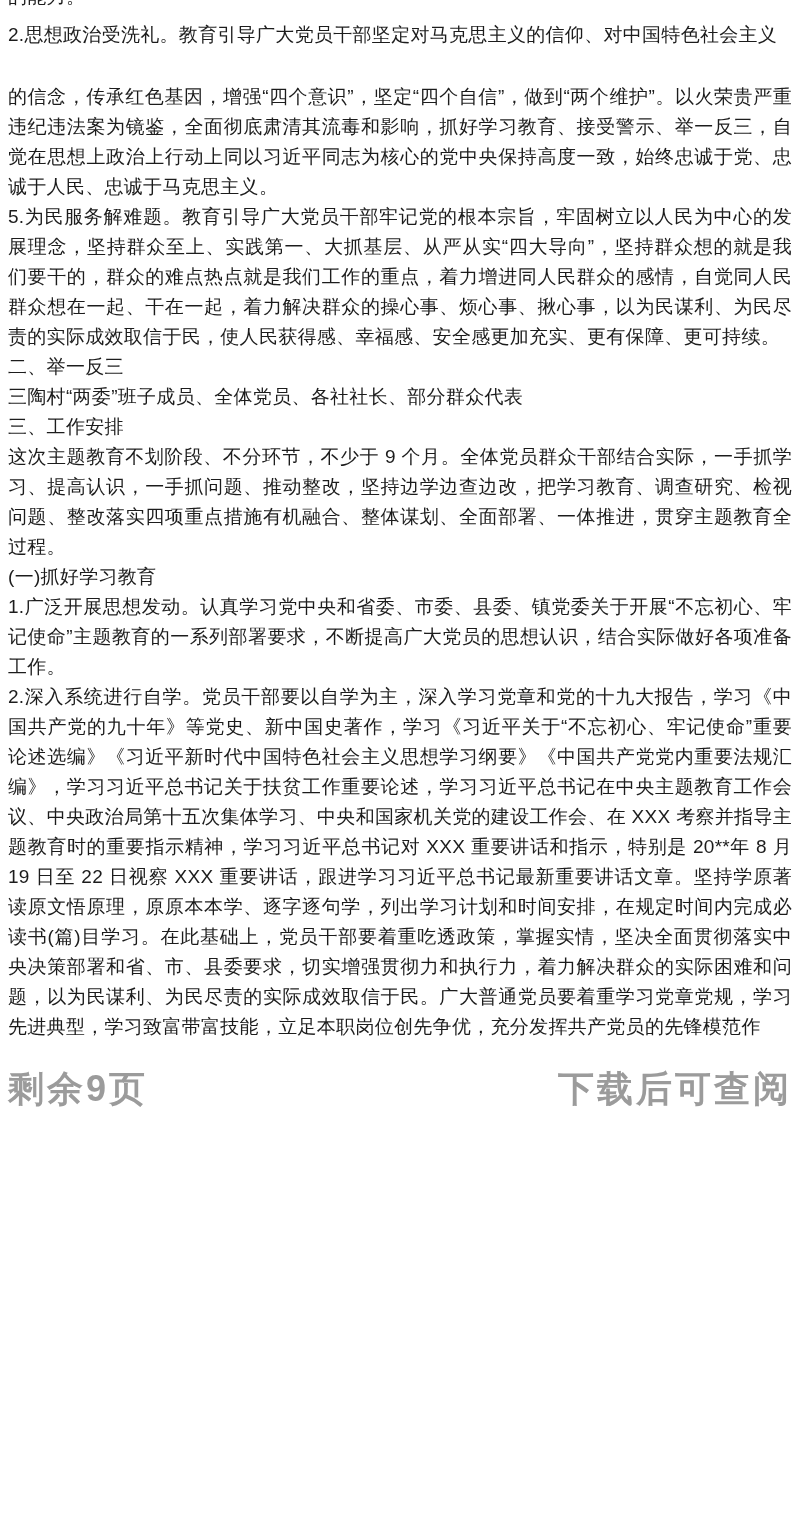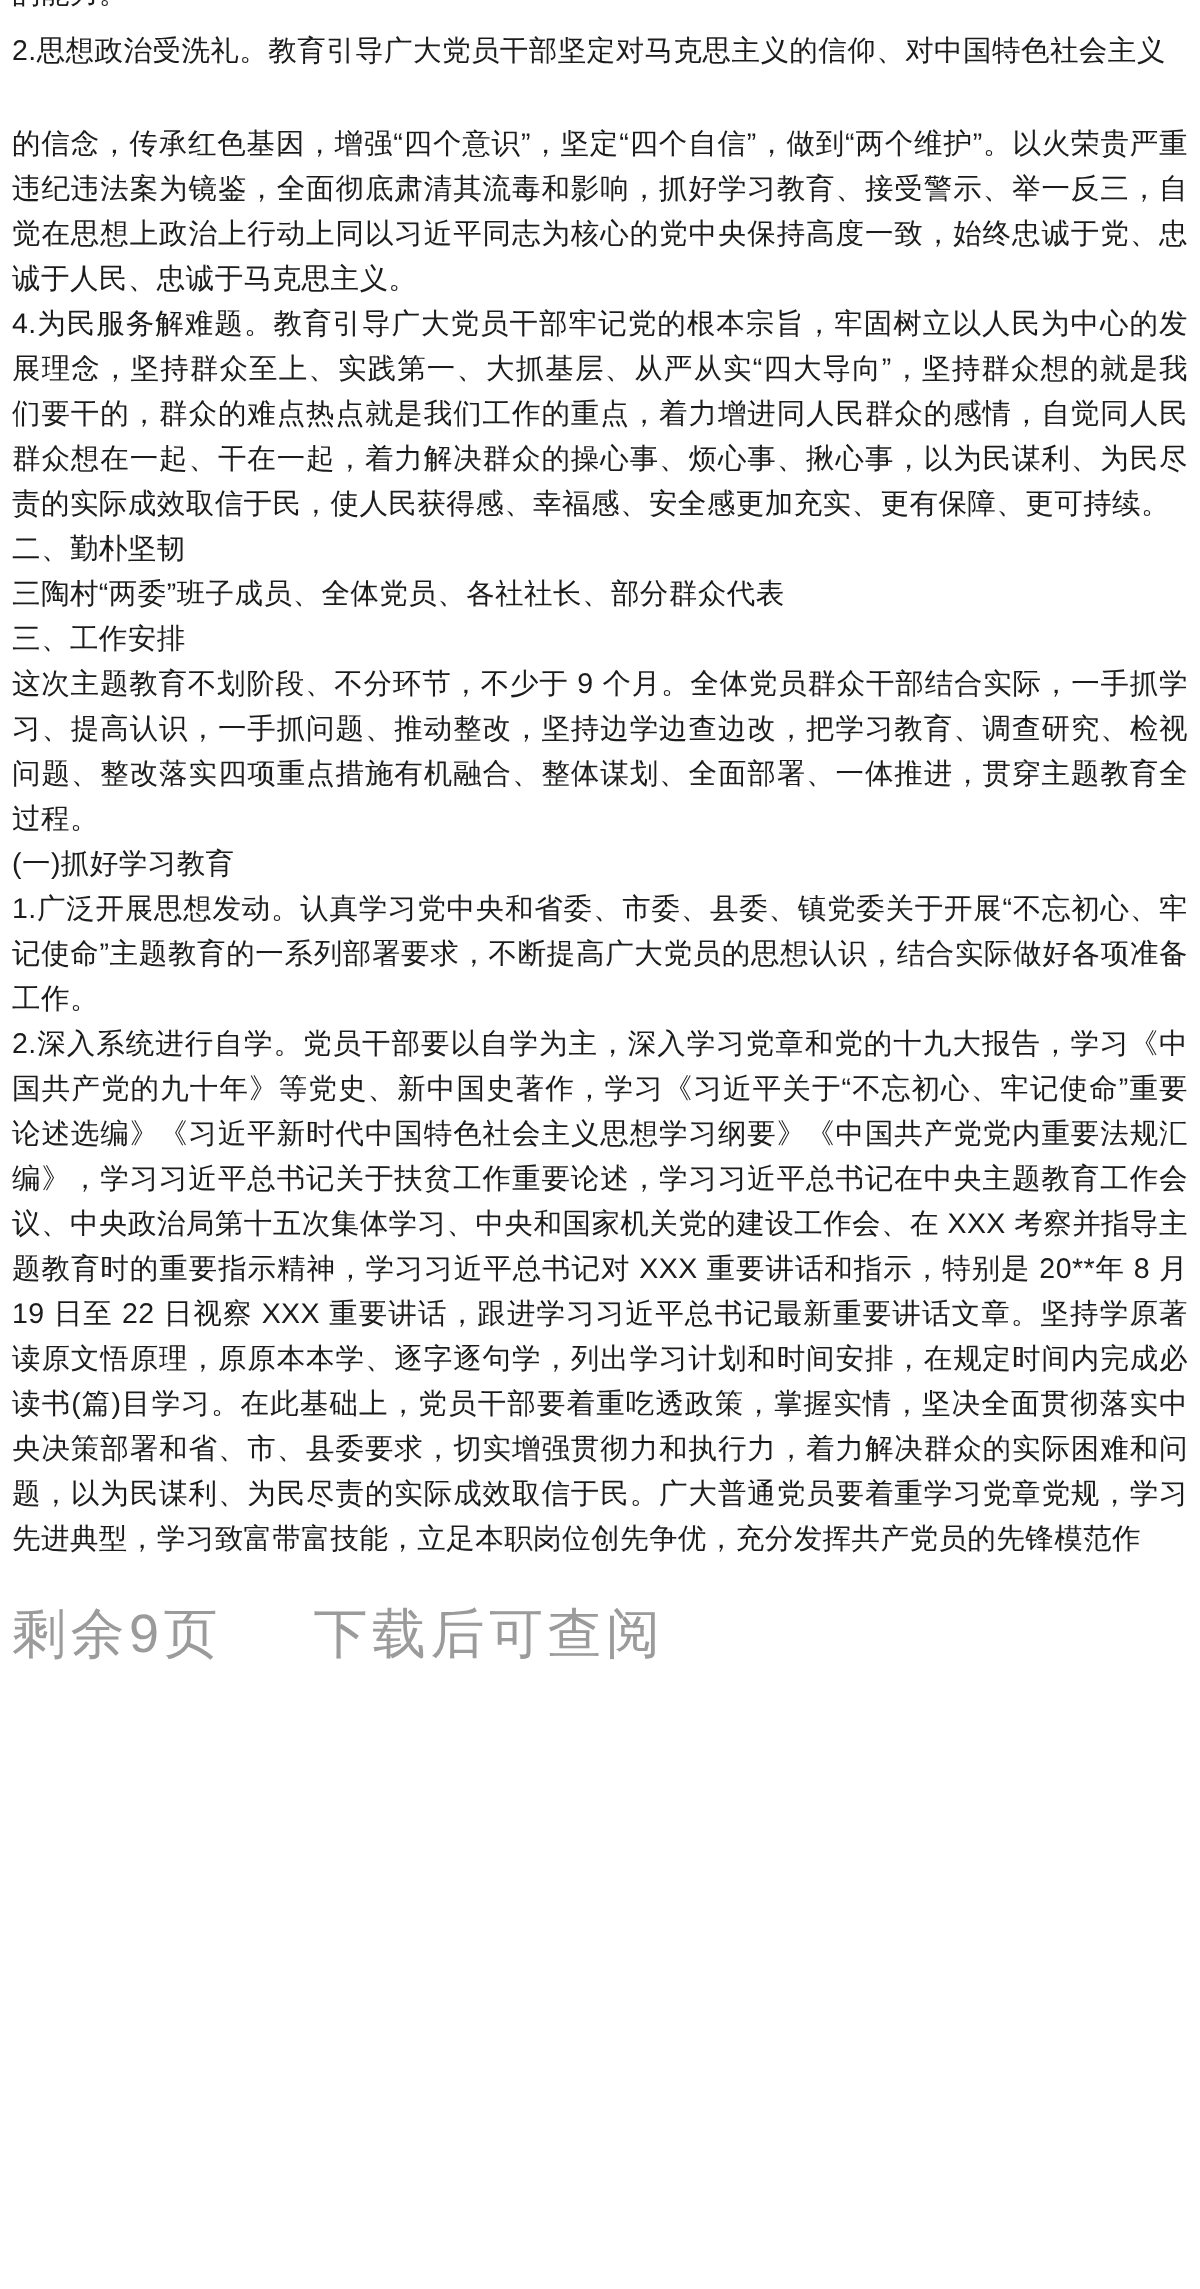--- a/index.html
+++ b/index.html
@@ -34,46 +34,46 @@
   .para {
     text-align: justify;
     text-justify: inter-ideograph;
   }
   .spacer {
     height: 32px;
   }
   .footer {
     margin-top: 32px;
     display: flex;
-    justify-content: flex-start;
+    justify-content: space-between;
     align-items: center;
-    gap: 61px;
+    gap: 46px;
     font-size: 36px;
-    font-weight: normal;
+    font-weight: bold;
     color: #9b9b9b;
     letter-spacing: 3px;
     font-family: "Liberation Sans", "DejaVu Sans", sans-serif;
   }
 </style>
 </head>
 <body style="background: rgb(255, 255, 255);">
 
 <div class="doc" style="color: rgb(28, 28, 28);">
 
   <div class="clip-top">
     <div class="inner para">的能力。</div>
   </div>
 
   <div class="body-text">
 
   <div class="para">2.思想政治受洗礼。教育引导广大党员干部坚定对马克思主义的信仰、对中国特色社会主义</div>
       <div class="spacer"></div>
       <div class="para">的信念，传承红色基因，增强“四个意识”，坚定“四个自信”，做到“两个维护”。以火荣贵严重违纪违法案为镜鉴，全面彻底肃清其流毒和影响，抓好学习教育、接受警示、举一反三，自觉在思想上政治上行动上同以习近平同志为核心的党中央保持高度一致，始终忠诚于党、忠诚于人民、忠诚于马克思主义。</div>
-      <div class="para">4.为民服务解难题。教育引导广大党员干部牢记党的根本宗旨，牢固树立以人民为中心的发展理念，坚持群众至上、实践第一、大抓基层、从严从实“四大导向”，坚持群众想的就是我们要干的，群众的难点热点就是我们工作的重点，着力增进同人民群众的感情，自觉同人民群众想在一起、干在一起，着力解决群众的操心事、烦心事、揪心事，以为民谋利、为民尽责的实际成效取信于民，使人民获得感、幸福感、安全感更加充实、更有保障、更可持续。</div>
-      <div class="para">二、勤朴坚韧</div>
+      <div class="para">5.为民服务解难题。教育引导广大党员干部牢记党的根本宗旨，牢固树立以人民为中心的发展理念，坚持群众至上、实践第一、大抓基层、从严从实“四大导向”，坚持群众想的就是我们要干的，群众的难点热点就是我们工作的重点，着力增进同人民群众的感情，自觉同人民群众想在一起、干在一起，着力解决群众的操心事、烦心事、揪心事，以为民谋利、为民尽责的实际成效取信于民，使人民获得感、幸福感、安全感更加充实、更有保障、更可持续。</div>
+      <div class="para">二、举一反三</div>
       <div class="para">三陶村“两委”班子成员、全体党员、各社社长、部分群众代表</div>
       <div class="para">三、工作安排</div>
       <div class="para">这次主题教育不划阶段、不分环节，不少于 9 个月。全体党员群众干部结合实际，一手抓学习、提高认识，一手抓问题、推动整改，坚持边学边查边改，把学习教育、调查研究、检视问题、整改落实四项重点措施有机融合、整体谋划、全面部署、一体推进，贯穿主题教育全过程。</div>
       <div class="para">(一)抓好学习教育</div>
       <div class="para">1.广泛开展思想发动。认真学习党中央和省委、市委、县委、镇党委关于开展“不忘初心、牢记使命”主题教育的一系列部署要求，不断提高广大党员的思想认识，结合实际做好各项准备工作。</div>
       <div class="para">2.深入系统进行自学。党员干部要以自学为主，深入学习党章和党的十九大报告，学习《中国共产党的九十年》等党史、新中国史著作，学习《习近平关于“不忘初心、牢记使命”重要论述选编》《习近平新时代中国特色社会主义思想学习纲要》《中国共产党党内重要法规汇编》，学习习近平总书记关于扶贫工作重要论述，学习习近平总书记在中央主题教育工作会议、中央政治局第十五次集体学习、中央和国家机关党的建设工作会、在 XXX 考察并指导主题教育时的重要指示精神，学习习近平总书记对 XXX 重要讲话和指示，特别是 20**年 8 月 19 日至 22 日视察 XXX 重要讲话，跟进学习习近平总书记最新重要讲话文章。坚持学原著读原文悟原理，原原本本学、逐字逐句学，列出学习计划和时间安排，在规定时间内完成必读书(篇)目学习。在此基础上，党员干部要着重吃透政策，掌握实情，坚决全面贯彻落实中央决策部署和省、市、县委要求，切实增强贯彻力和执行力，着力解决群众的实际困难和问题，以为民谋利、为民尽责的实际成效取信于民。广大普通党员要着重学习党章党规，学习先进典型，学习致富带富技能，立足本职岗位创先争优，充分发挥共产党员的先锋模范作</div>
     </div>
 
   <div class="footer" style="color: rgb(155, 155, 155);">
     <span>剩余9页</span>

